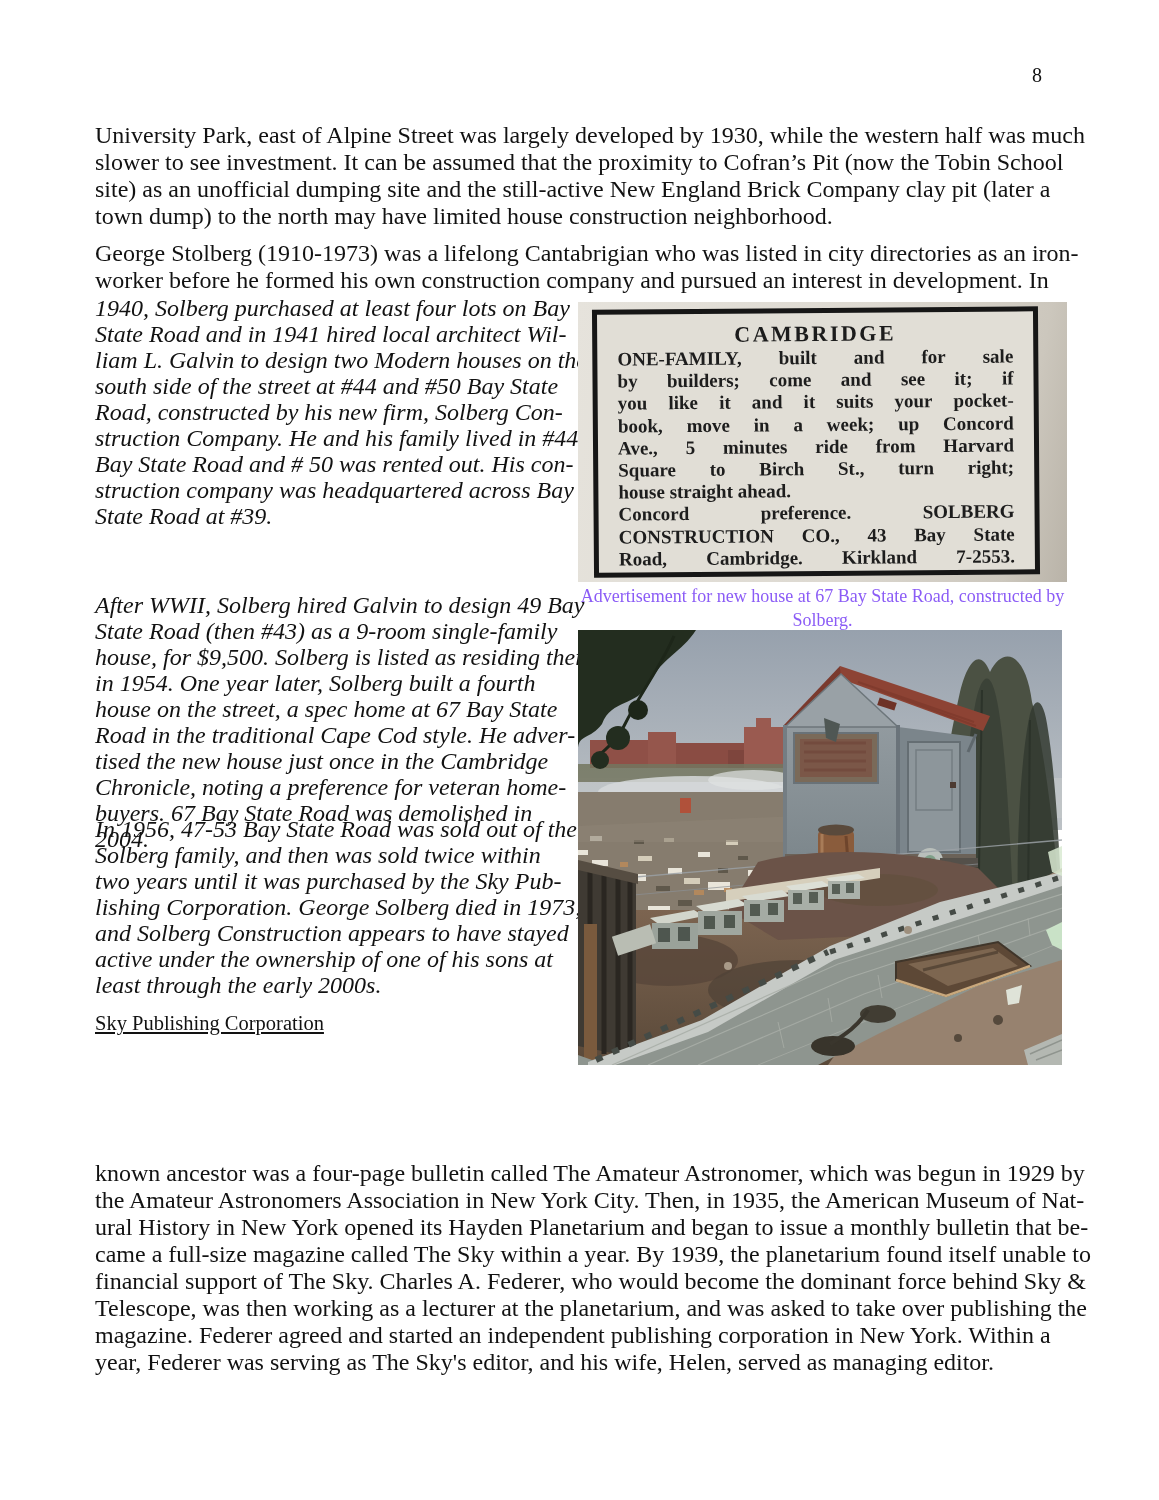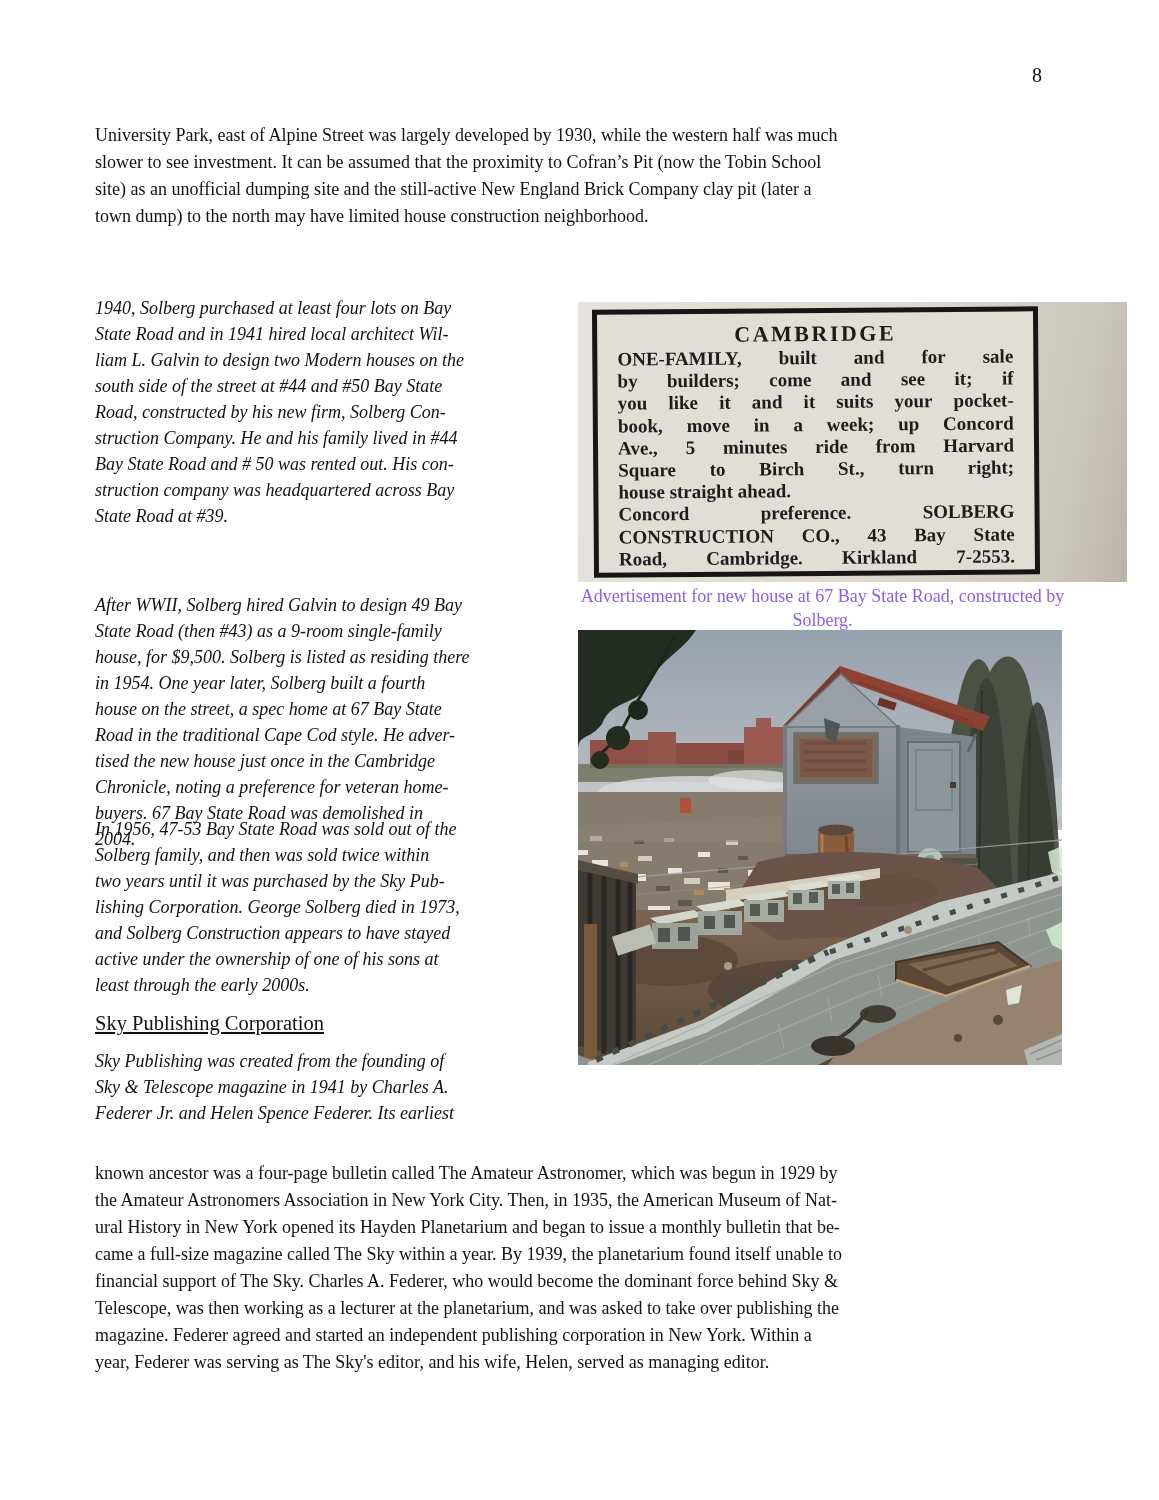--- a/index.html
+++ b/index.html
@@ -1,28 +1,28 @@
 <!DOCTYPE html>
 <html><head>
 <meta charset="utf-8">
 <style>
   html,body{margin:0;padding:0;background:#888;}
   .page{
     position:relative;width:1159px;height:1500px;background:#ffffff;
     font-family:"Liberation Serif","DejaVu Serif",serif;color:#121212;
     margin:0 auto;overflow:hidden;
   }
-  .tb{position:absolute;white-space:pre;font-size:18px;}
+  .tb{position:absolute;white-space:pre;font-size:24px;}
   .full{line-height:27px;}
   .col{line-height:26px;font-style:italic;}
   .pagenum{position:absolute;font-size:20px;}
   .section-heading{position:absolute;font-size:20.5px;text-decoration:underline;white-space:pre;}
   
   .ad-paper{
-    position:absolute;left:578px;top:302px;width:549px;height:280px;
+    position:absolute;left:578px;top:302px;width:489px;height:280px;
     background:linear-gradient(100deg,#e6e3dc 0%,#ddd9d1 55%,#ccc7bd 88%,#b9b3a8 100%);
   }
   .ad-box{
     position:absolute;left:15px;top:6px;width:446px;height:268px;box-sizing:border-box;
     border:5px solid #161616;background:#e1ded6;padding:8px 20px 0 20px;
     transform:rotate(-0.45deg);overflow:hidden;
   }
   .ad-title{text-align:center;font-weight:bold;font-size:22px;line-height:26px;letter-spacing:2.5px;color:#1c1c1c;}
   .ad-line{font-weight:bold;font-size:19px;line-height:22.2px;color:#1d1d1d;}
   .ad-line.j{display:flex;justify-content:space-between;}
@@ -41,20 +41,22 @@
 
 <div class="page">
 
   <div class="pagenum" style="left:1032px;top:64px;">8</div>
 
   <div class="tb full" style="left:95px;top:122px;">University Park, east of Alpine Street was largely developed by 1930, while the western half was much
 slower to see investment. It can be assumed that the proximity to Cofran’s Pit (now the Tobin School
 site) as an unofficial dumping site and the still-active New England Brick Company clay pit (later a
 town dump) to the north may have limited house construction neighborhood.</div>
 
+  <div class="tb full" style="left:95px;top:240px;">George Stolberg (1910-1973) was a lifelong Cantabrigian who was listed in city directories as an iron-
+worker before he formed his own construction company and pursued an interest in development. In</div>
 
   <div class="tb col" style="left:95px;top:295px;">1940, Solberg purchased at least four lots on Bay
 State Road and in 1941 hired local architect Wil-
 liam L. Galvin to design two Modern houses on the
 south side of the street at #44 and #50 Bay State
 Road, constructed by his new firm, Solberg Con-
 struction Company. He and his family lived in #44
 Bay State Road and # 50 was rented out. His con-
 struction company was headquartered across Bay
 State Road at #39.</div>
@@ -73,23 +75,20 @@
   <div class="tb col" style="left:95px;top:816px;">In 1956, 47-53 Bay State Road was sold out of the
 Solberg family, and then was sold twice within
 two years until it was purchased by the Sky Pub-
 lishing Corporation. George Solberg died in 1973,
 and Solberg Construction appears to have stayed
 active under the ownership of one of his sons at
 least through the early 2000s.</div>
 
   <div class="section-heading" style="left:95px;top:1012px;">Sky Publishing Corporation</div>
 
-  <div class="tb col" style="left:95px;top:1048px;">Sky Publishing was created from the founding of
-Sky &amp; Telescope magazine in 1941 by Charles A.
-Federer Jr. and Helen Spence Federer. Its earliest</div>
 
   <div class="tb full" style="left:95px;top:1160px;">known ancestor was a four-page bulletin called The Amateur Astronomer, which was begun in 1929 by
 the Amateur Astronomers Association in New York City. Then, in 1935, the American Museum of Nat-
 ural History in New York opened its Hayden Planetarium and began to issue a monthly bulletin that be-
 came a full-size magazine called The Sky within a year. By 1939, the planetarium found itself unable to
 financial support of The Sky. Charles A. Federer, who would become the dominant force behind Sky &amp;
 Telescope, was then working as a lecturer at the planetarium, and was asked to take over publishing the
 magazine. Federer agreed and started an independent publishing corporation in New York. Within a
 year, Federer was serving as The Sky's editor, and his wife, Helen, served as managing editor.</div>
 

